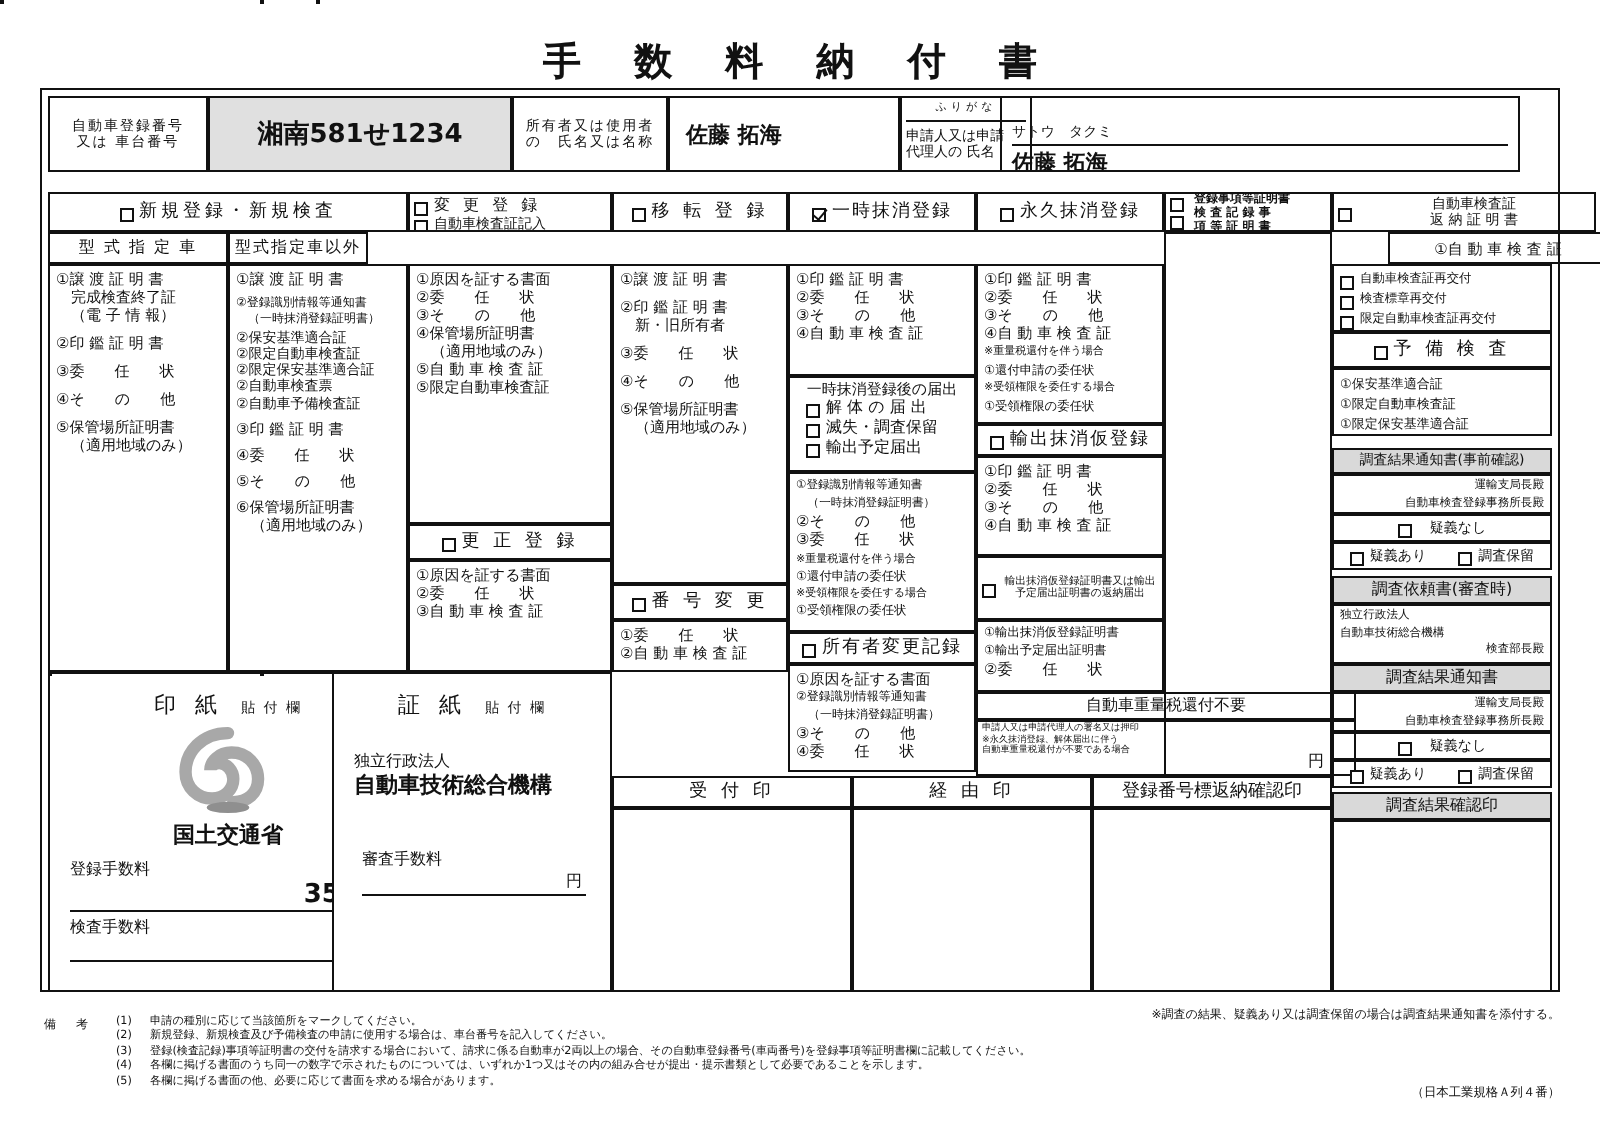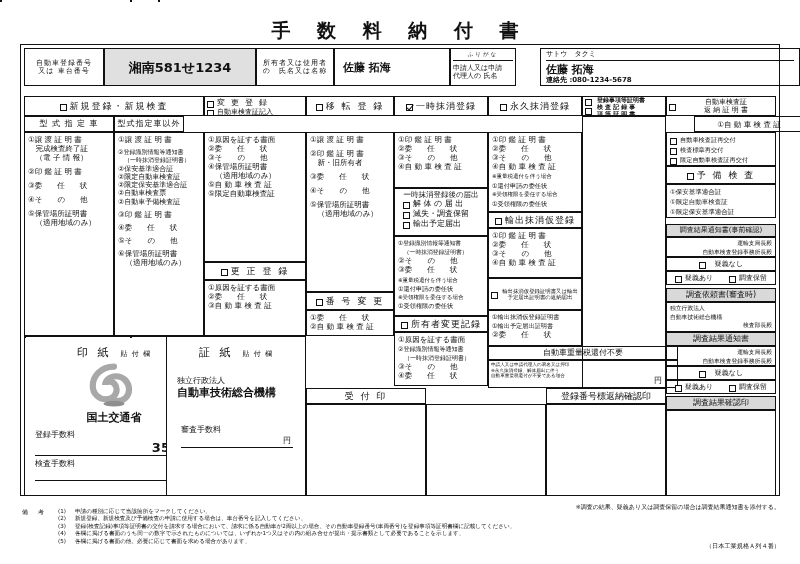--- a/index.html
+++ b/index.html
@@ -103,33 +103,33 @@
   <div class="bx vc t11 b" style="left:334px; top:48px; width:116px; height:38px; padding-left:8px;">
     <span>佐藤 拓海</span>
   </div>
 
   <div class="bx t7" style="left:450px; top:48px; width:66px; height:38px; padding:1px 2px;">
     <div style="text-align:center; font-size:5.5px; letter-spacing:2px; border-bottom:1px solid #111; padding-bottom:1px;">ふりがな</div>
     <div style="margin-top:3px;">申請人又は申請</div>
     <div>代理人の 氏名</div>
   </div>
 
-  <div class="bx" style="left:540px; top:48px; width:260px; height:38px; padding:1px 5px;">
+  <div class="bx" style="left:500px; top:48px; width:260px; height:38px; padding:13px 5px;">
     <div class="t7" style="border-bottom:1px solid #111; padding-bottom:1px;">サトウ　タクミ</div>
     <div class="t11 b" style="margin-top:2px;">佐藤 拓海</div>
     <div class="t7 b">連絡先 :080-1234-5678</div>
   </div>
 
   <div class="bx ctr t9 sp2" style="left:24px; top:96px; width:180px; height:20px;">
     <span class="cb"></span>
     <span>新規登録・新規検査</span>
   </div>
 
   <div class="bx t8" style="left:204px; top:96px; width:102px; height:20px; padding:1px 2px;">
-    <div style="display:flex; align-items:center;font-family:Liberation Serif, serif;">
+    <div style="display:flex; align-items:center;">
       <span class="cb"></span>
       <span class="sp2">変 更 登 録</span>
     </div>
     <div style="display:flex; align-items:center;">
       <span class="cb"></span>
       <span class="t7">自動車検査証記入</span>
     </div>
 
   </div>
 
@@ -153,21 +153,21 @@
       <span class="cb" style="margin-bottom:2px;"></span>
       <span class="cb"></span>
     </div>
     <div>
       <div class="b">登録事項等証明書</div>
       <div class="b">検 査 記 録 事</div>
       <div class="b">項 等 証 明 書</div>
     </div>
   </div>
 
-  <div class="bx t7" style="left:666px; top:96px; width:110px; height:20px; padding:1px 2px; display:flex; align-items:center;">
+  <div class="bx t7" style="left:666px; top:96px; width:132px; height:20px; padding:1px 2px; display:flex; align-items:center;">
     <span class="cb"></span>
     <div style="text-align:center; flex:1;">
       <div>自動車検査証</div>
       <div>返 納 証 明 書</div>
     </div>
   </div>
 
   <div class="bx ctr t8 sp1" style="left:24px; top:116px; width:90px; height:16px;">
     <span>型 式 指 定 車</span>
   </div>
@@ -498,20 +498,23 @@
 
   <div class="bx" style="left:204px;top:336px;width:0;height:0;"></div>
 
   <div class="bx" style="left:0;top:0;width:0;height:0;"></div>
 
   <div class="bx ctr t9 sp2" style="left:306px; top:388px; width:120px; height:16px;">
     <span>受 付 印</span>
   </div>
   <div class="bx" style="left:306px; top:404px; width:120px; height:92px;"></div>
 
+  <div class="bx ctr t9 sp2" style="left:426px; top:388px; width:120px; height:16px;">
+    <span>経 由 印</span>
+  </div>
   <div class="bx" style="left:426px; top:404px; width:120px; height:92px;"></div>
 
   <div class="bx ctr t9" style="left:546px; top:388px; width:120px; height:16px;">
     <span>登録番号標返納確認印</span>
   </div>
   <div class="bx" style="left:546px; top:404px; width:120px; height:92px;"></div>
 
   <div class="bx" style="left:166px; top:336px; width:0; height:0;"></div>
 
   <div class="bx" style="left:204px; top:380px; width:0; height:0;"></div>

